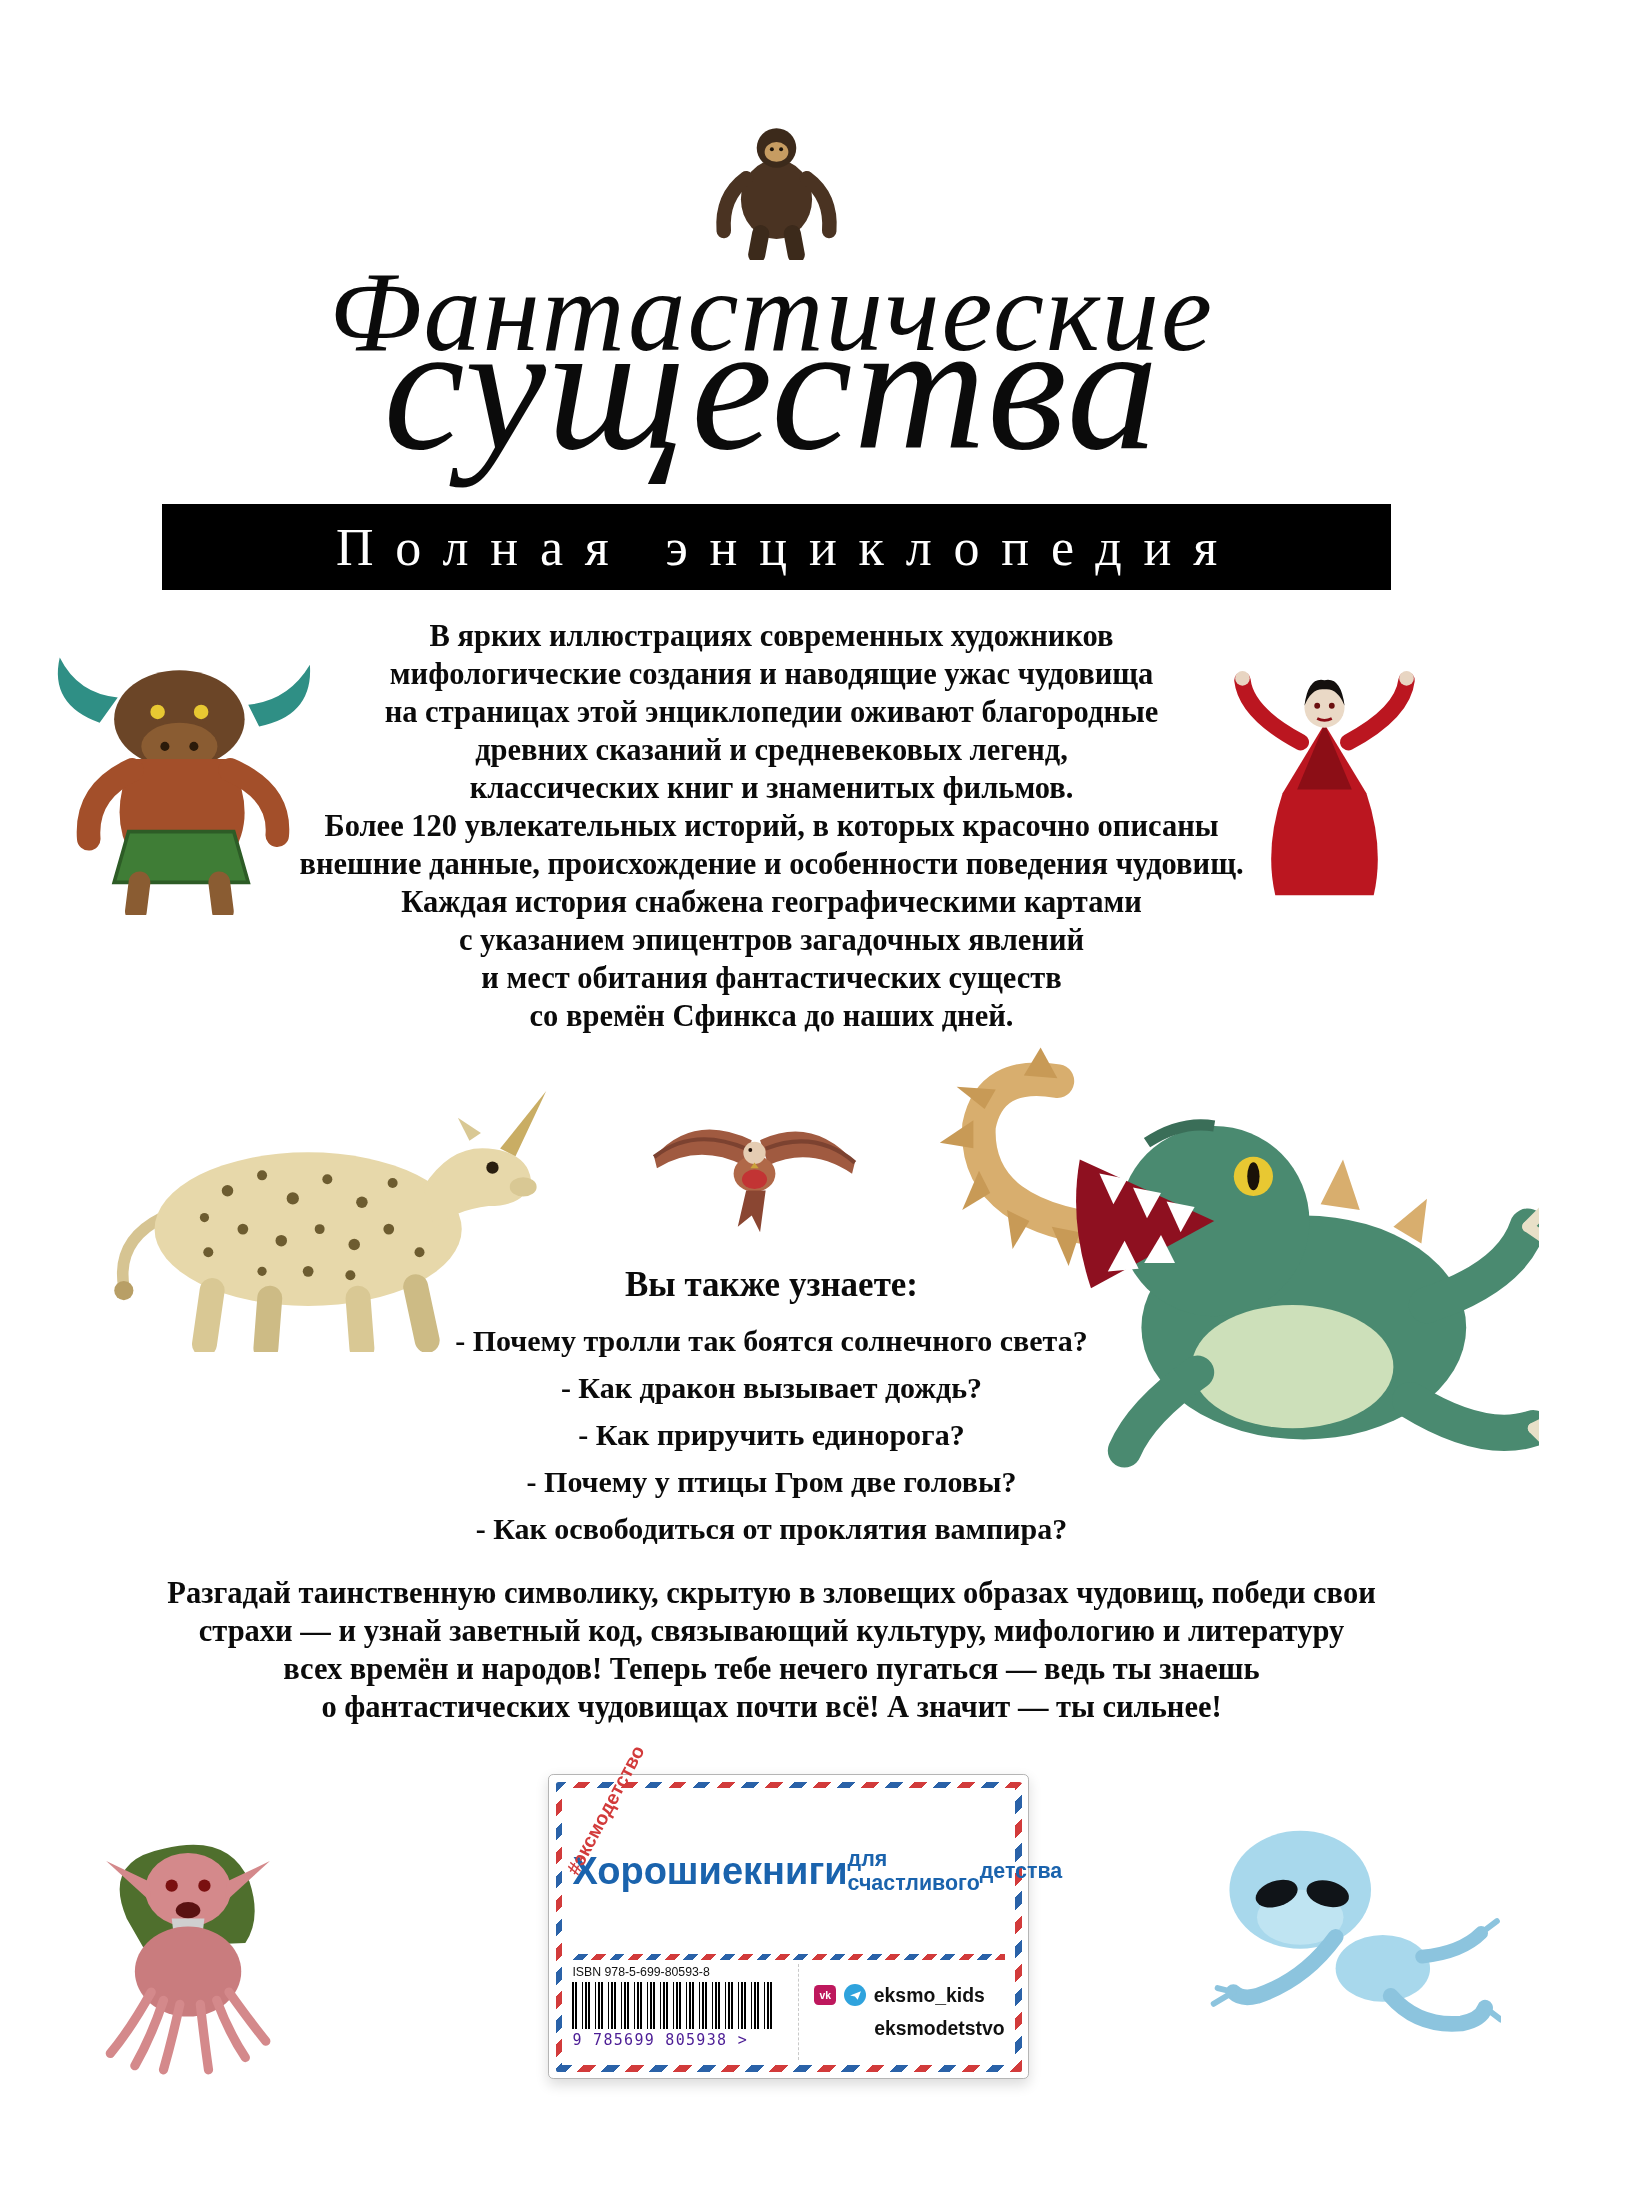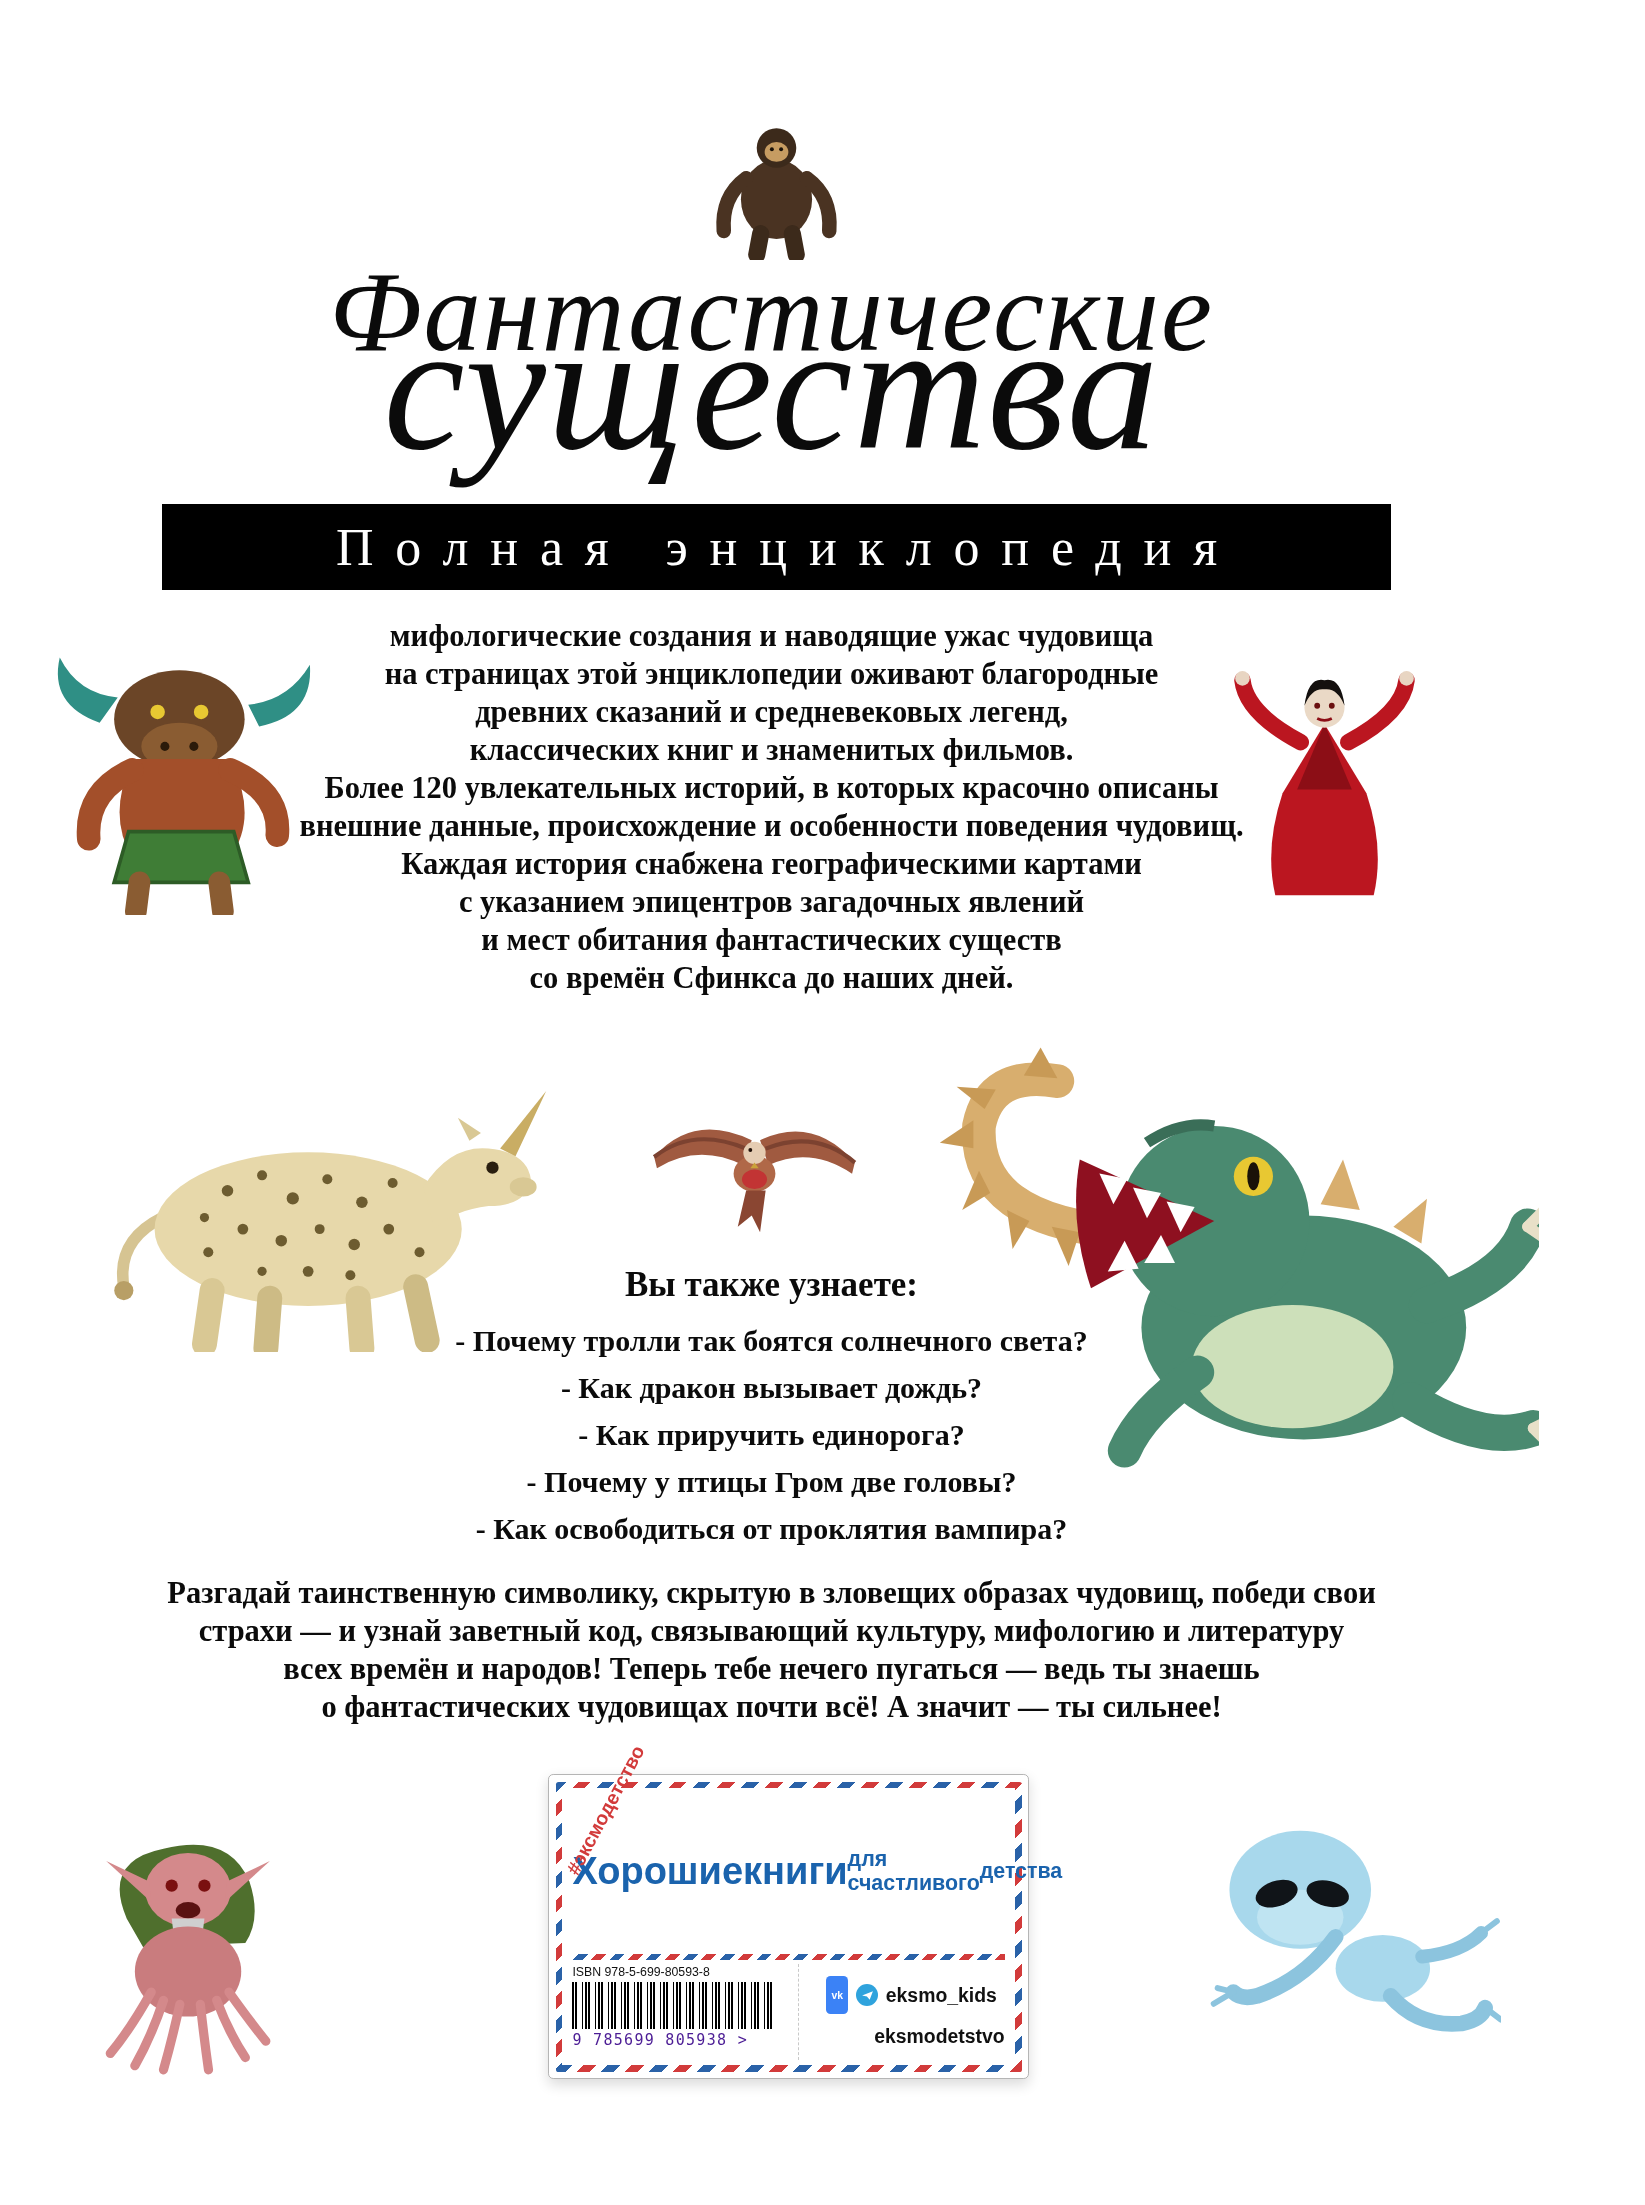--- a/index.html
+++ b/index.html
@@ -56,22 +56,22 @@
   .card-bottom{display:flex;height:96px;}
   .isbn-col{width:233px;display:flex;flex-direction:column;padding-top:1.3px;}
   .isbn-label{font-family:"Liberation Sans",sans-serif;font-size:12.3px;color:#111;margin-bottom:3.2px;}
   .barcode{width:201px;height:47px;
         background:repeating-linear-gradient(90deg,#000 0 1.9px,#fff 1.9px 3.2px,#000 3.2px 5.2px,#fff 5.2px 6.5px,#000 6.5px 7.1px,#fff 7.1px 9.7px,#000 9.7px 11px,#fff 11px 13px);}
   .barcode-digits{font-family:"DejaVu Sans Mono",monospace;font-size:15px;letter-spacing:1.3px;margin-top:1.9px;color:#4c1d95;}
   .social-col{flex:1;border-left:1.3px dashed #c9c9c9;margin-left:5.2px;padding-left:15.6px;
         display:flex;flex-direction:column;justify-content:center;gap:10.4px;font-family:"Liberation Sans",sans-serif;}
   .social-row{display:flex;align-items:center;gap:7.8px;}
   .social-row.second{padding-left:60px;}
-  .icon-vk{width:22px;height:38px;border-radius:4.5px;background:#3b82f6;color:#fff;display:flex;
-        align-items:center;justify-content:center;font-weight:700;font-size:10.4px;margin-left:12px;}
+  .icon-vk{width:22px;height:20px;border-radius:4.5px;background:#be185d;color:#fff;display:flex;
+        align-items:center;justify-content:center;font-weight:700;font-size:10.4px;}
   .icon-tg{width:22px;height:22px;border-radius:50%;background:#2fa3dd;display:flex;align-items:center;justify-content:center;}
   .handle{font-weight:700;font-size:19.4px;color:#111;}
 </style>
 </head>
 <body>
 
 <div>
 
   <figure class="fig fig-yeti">
     <svg viewBox="0 0 120 110">
@@ -88,20 +88,21 @@
   </figure>
 
   <div class="center-col title1">Фантастические</div>
   <div class="center-col title2">существа</div>
 
   <div class="banner">
     <span>Полная энциклопедия</span>
   </div>
 
   <section class="center-col intro">
+    <p>В ярких иллюстрациях современных художников</p>
     <p>мифологические создания и наводящие ужас чудовища</p>
     <p>на страницах этой энциклопедии оживают благородные</p>
     <p>древних сказаний и средневековых легенд,</p>
     <p>классических книг и знаменитых фильмов.</p>
     <p>Более 120 увлекательных историй, в которых красочно описаны</p>
     <p>внешние данные, происхождение и особенности поведения чудовищ.</p>
     <p>Каждая история снабжена географическими картами</p>
     <p>с указанием эпицентров загадочных явлений</p>
     <p>и мест обитания фантастических существ</p>
     <p>со времён Сфинкса до наших дней.</p>

